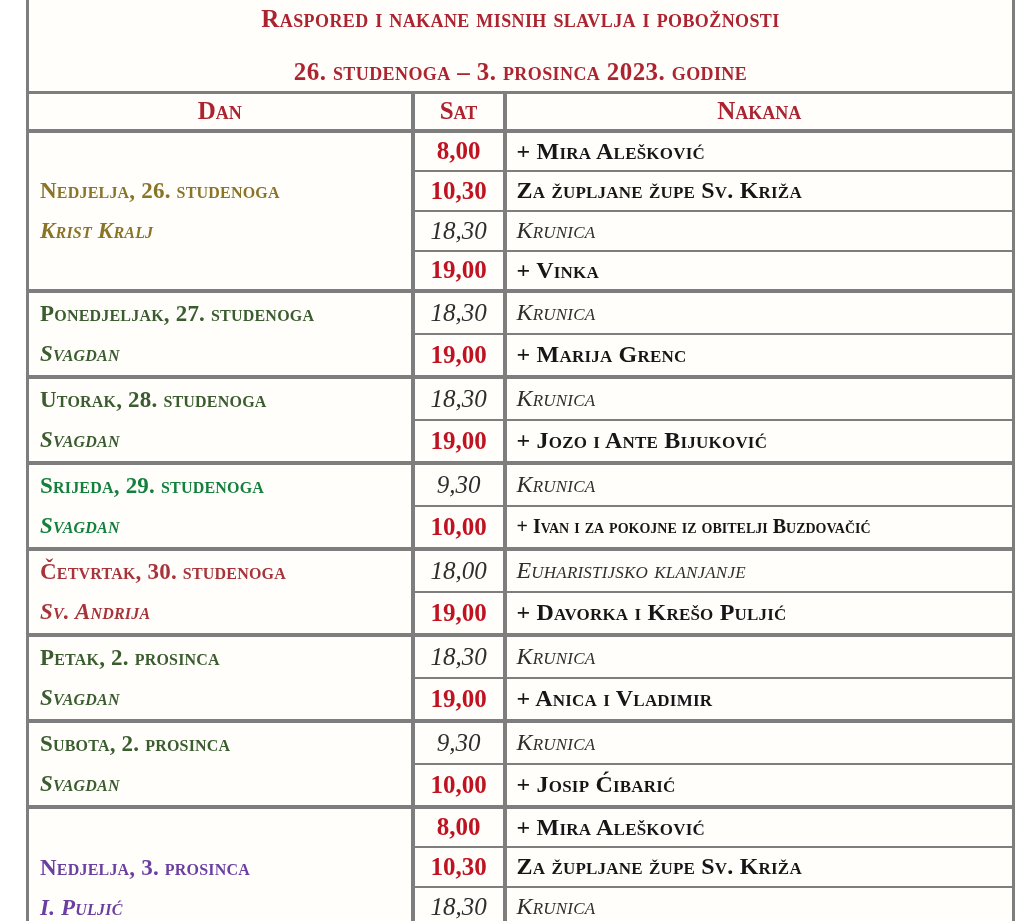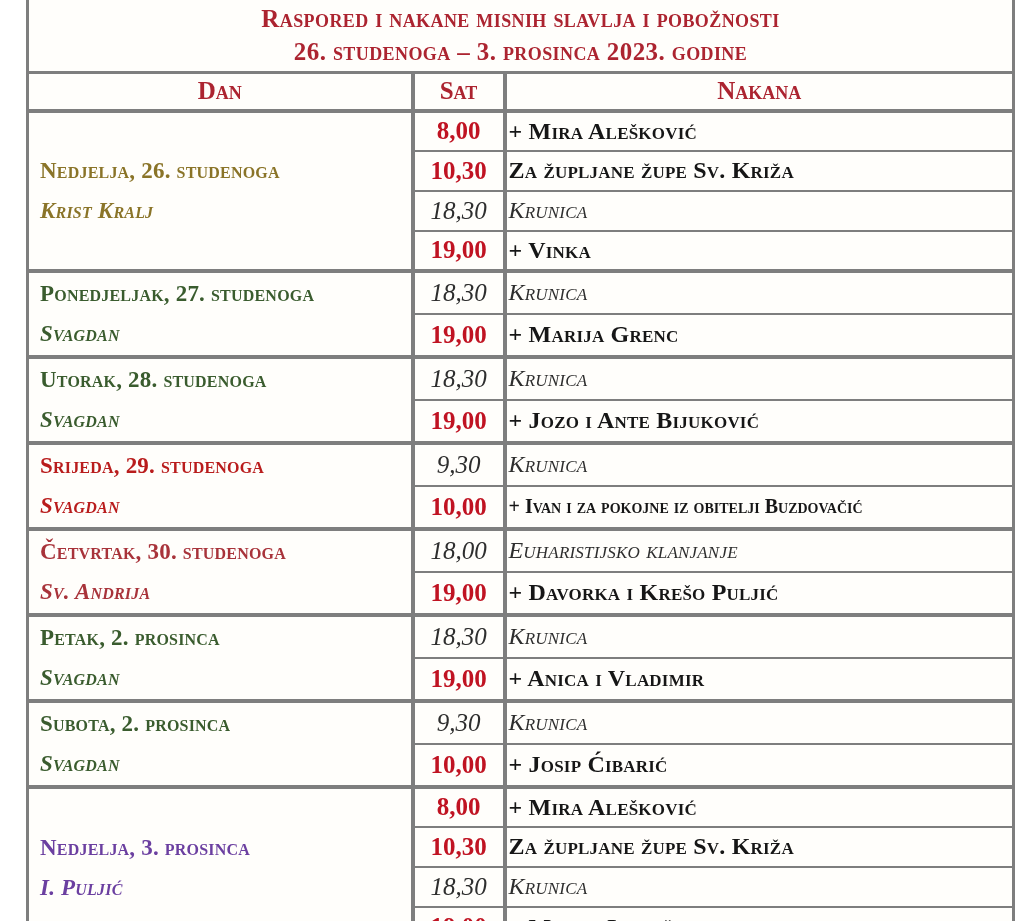--- a/index.html
+++ b/index.html
@@ -29,21 +29,21 @@
   }
   td, th { background: var(--cell-bg); }
   .title-cell {
     text-align: center;
     color: var(--title-red);
     font-weight: bold;
     padding: 5px 0 5px 0;
     border-bottom: 3px solid var(--border-gray);
   }
   .title-line1 { font-size: 25px; letter-spacing: 0.4px; }
-  .title-line2 { font-size: 25px; margin-top: 5px; letter-spacing: 0.4px; }
+  .title-line2 { font-size: 25px; margin-top: 25px; letter-spacing: 0.4px; }
   .header-row th {
     color: var(--title-red);
     font-size: 25px;
     font-weight: bold;
     height: 38px;
     text-align: center;
     border-bottom: 4px solid var(--border-gray);
   }
   .col-sep { border-left: 4px solid var(--border-gray); border-right: 4px solid var(--border-gray); }
   .data-row td { height: 40px; border-top: 2px solid var(--border-gray); }
@@ -61,21 +61,21 @@
   .day-subtitle { font-style: italic; line-height: 40px; }
   .time-cell {
     text-align: center;
     font-size: 25px;
     border-left: 4px solid var(--border-gray);
     border-right: 4px solid var(--border-gray);
   }
   .time-cell.mass { color: var(--time-red); font-weight: bold; }
   .time-cell.devotion { color: var(--ink-italic); font-style: italic; font-weight: normal; }
   .nakana-cell {
-    padding-left: 2px;
+    padding-left: 10px;
     font-size: 24px;
     letter-spacing: 0.2px;
     white-space: nowrap;
     overflow: hidden;
   }
   .nakana-cell.mass { color: var(--ink); font-weight: bold; }
   .nakana-cell.devotion { color: var(--ink-italic); font-style: italic; font-weight: normal; }
   .nakana-cell.compact { font-size: 20px; letter-spacing: 0px; margin-top: 25px; }
 </style>
 </head>
@@ -140,21 +140,21 @@
             <div class="day-subtitle">Svagdan</div>
           </td>
           <td class="time-cell devotion">18,30</td>
           <td class="nakana-cell devotion">Krunica</td>
         </tr>
         <tr class="data-row">
           <td class="time-cell mass">19,00</td>
           <td class="nakana-cell mass">+ Jozo i Ante Bijuković</td>
         </tr>
         <tr class="data-row block-start">
-          <td rowspan="2" class="day-cell" style="color: #b91c1c;">
+          <td rowspan="2" class="day-cell" style="color: #15803d;">
             <div class="day-name">Srijeda, 29. studenoga</div>
             <div class="day-subtitle">Svagdan</div>
           </td>
           <td class="time-cell devotion">9,30</td>
           <td class="nakana-cell devotion">Krunica</td>
         </tr>
         <tr class="data-row">
           <td class="time-cell mass">10,00</td>
           <td class="nakana-cell mass compact">+ Ivan i za pokojne iz obitelji Buzdovačić</td>
         </tr>

